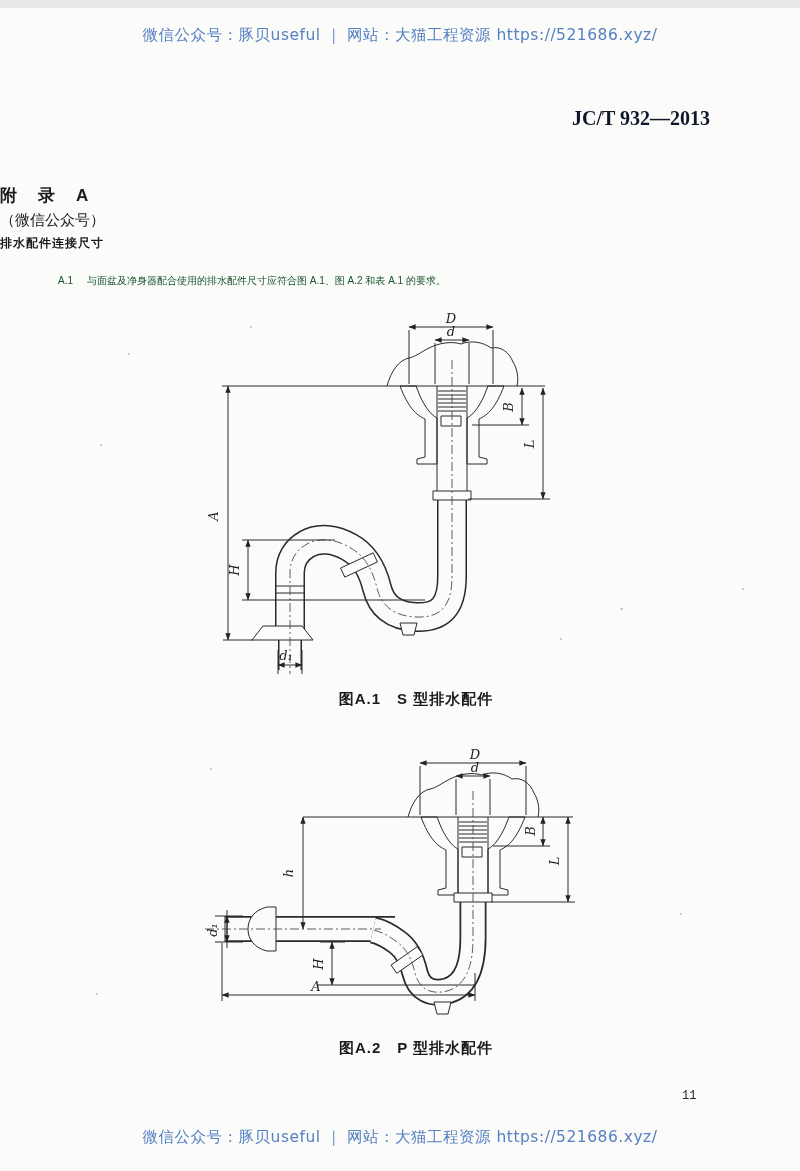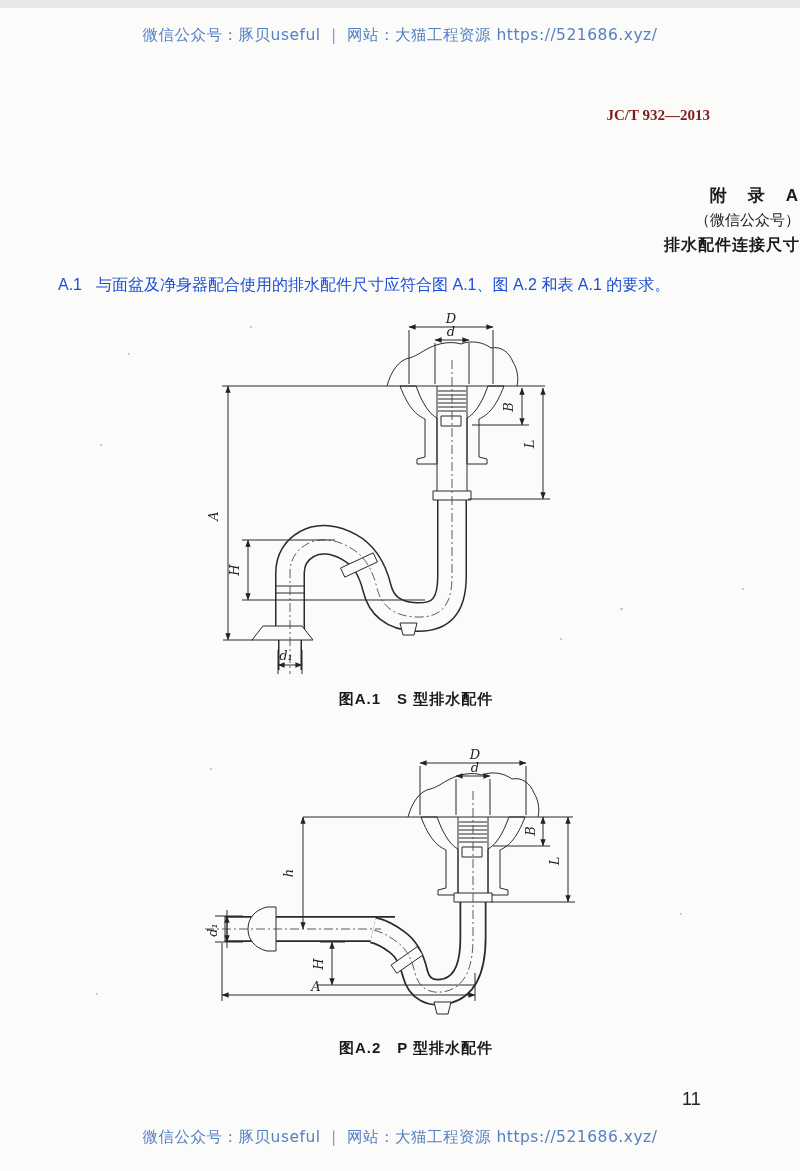--- a/index.html
+++ b/index.html
@@ -3,31 +3,31 @@
 <meta charset="utf-8">
 <style>
   html,body{margin:0;padding:0;background:#e8e8e8;}
   .page{position:relative;width:800px;height:1171px;margin:8px auto;background:#fbfbf9;overflow:hidden;
         font-family:"Liberation Sans","DejaVu Sans",sans-serif;color:#222;}
   .watermark{position:absolute;left:0;width:800px;text-align:center;color:#5580c3;
              font-size:15.5px;letter-spacing:.5px;font-family:"DejaVu Sans",sans-serif;}
   .wm-top{top:17px;}
   .wm-bottom{top:1119px;}
   .std-code{position:absolute;top:99px;right:90px;font-family:"Liberation Serif","DejaVu Serif",serif;
-            font-weight:600;font-size:15px;color:#7f1d1d;}
-  .t-center{position:absolute;left:0;width:800px;text-align:right;color:#1a1a1a;}
+            font-weight:600;font-size:20px;color:#0f172a;}
+  .t-center{position:absolute;left:0;width:800px;text-align:left;color:#1a1a1a;}
   .apx-title{top:176px;font-size:17px;font-weight:700;letter-spacing:2px;}
   .apx-sub{top:203px;font-size:15px;}
-  .apx-head{top:227px;font-size:16px;font-weight:600;letter-spacing:1px;}
-  .clause{position:absolute;top:266px;left:58px;right:56px;font-size:16px;line-height:1.4;color:#1d4ed8;}
+  .apx-head{top:227px;font-size:12px;font-weight:600;letter-spacing:1px;}
+  .clause{position:absolute;top:266px;left:58px;right:56px;font-size:10px;line-height:1.4;color:#14532d;}
   .clause .cid{margin-right:14px;}
   .fig-caption{position:absolute;left:16px;width:800px;text-align:center;font-size:15px;font-weight:700;color:#1a1a1a;letter-spacing:1px;}
   .cap1{top:682px;}
   .cap2{top:1031px;text-align:center;}
-  .pageno{position:absolute;top:1081px;left:682px;font-family:Liberation Sans, sans-serif;font-size:18px;color:#222;}
+  .pageno{position:absolute;top:1081px;left:682px;font-family:Liberation Mono, monospace;font-size:12px;color:#222;}
   svg{position:absolute;}
   svg line,svg path,svg rect{vector-effect:non-scaling-stroke;}
   .dim{font:italic 13px "DejaVu Serif",serif;fill:#1d1d1d;}
   .speck{position:absolute;border-radius:50%;background:#8a8a84;opacity:.55;}
 </style>
 </head>
 <body>
 
 <div class="page">
 

